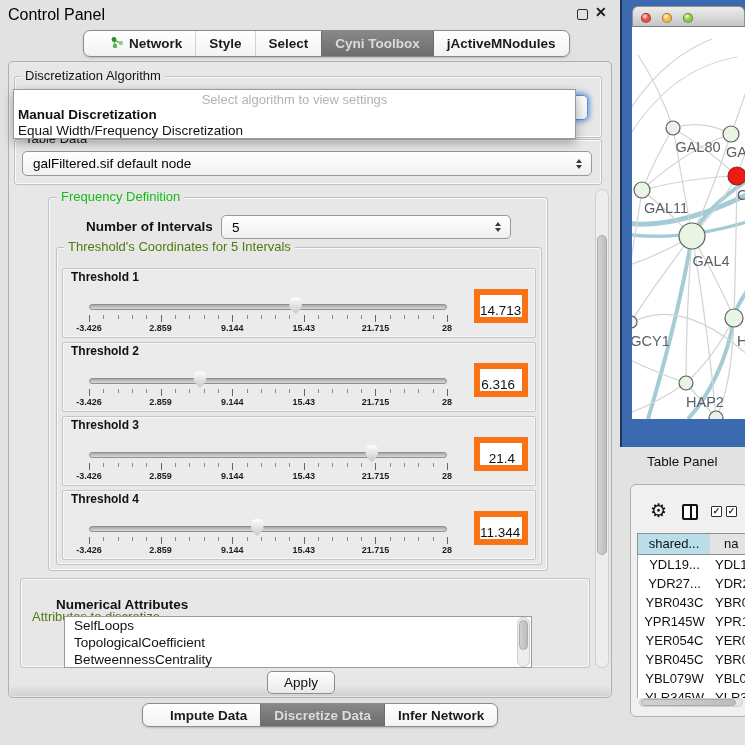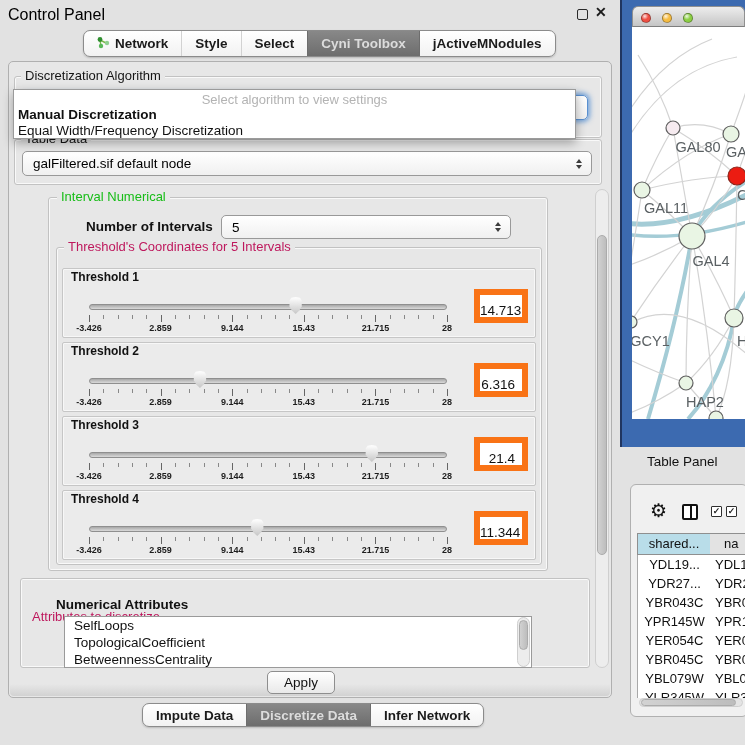--- a/index.html
+++ b/index.html
@@ -11,32 +11,32 @@
   
   .cp-title{left:8px;top:6px;font-size:16px;color:#000000;}
   .float-btn{left:577px;top:9px;width:11px;height:11px;border:1.5px solid #2a2a2a;border-radius:2px;background:transparent;cursor:default;}
   .close-btn{left:595px;top:4px;font-size:14px;font-weight:700;color:#1a1a1a;cursor:default;}
 
   
   .tabstrip{display:flex;height:27px;border:1px solid #8b8b8b;border-radius:7px;overflow:hidden;
             background:linear-gradient(#ffffff,#f2f2f2);box-shadow:0 1px 2px rgba(0,0,0,.18);}
   .tabstrip .tab{display:flex;align-items:center;gap:5px;padding:0 13px;font-size:13.5px;font-weight:700;
             color:#1b1b1b;border-left:1px solid #d2d2d2;white-space:nowrap;}
-  .tabstrip .tab:first-child{border-left:none;}
+  .tabstrip .tab:first-child{border-left:none;margin-left:14px;}
   .tabstrip .tab.sel{background:linear-gradient(#888888,#6d6d6d);color:#dcdcdc;border-left-color:#6d6d6d;}
   .tabstrip .tab.sel + .tab{border-left-color:#6d6d6d;}
 
   
   #content-panel{left:8px;top:61px;width:604px;height:637px;background:#e7e7e7;
                  border:1px solid #b0b0b0;border-radius:5px;}
   #content-panel::after{content:"";position:absolute;left:1px;right:1px;bottom:1px;height:12px;
                  background:linear-gradient(#e7e7e7,#d2d2d2);border-radius:0 0 4px 4px;}
   .group{border:1px solid #c2c2c2;border-radius:3px;box-shadow:inset 0 0 0 1px rgba(255,255,255,.75);}
   .group-label{position:absolute;background:#e7e7e7;padding:0 4px;font-size:13px;line-height:14px;white-space:nowrap;}
-  .lbl-green{color:#17bd17;}  .lbl-blue{color:#be185d;}  .lbl-dark{color:#151515;}
+  .lbl-green{color:#17bd17;}  .lbl-blue{color:#4d7c0f;}  .lbl-dark{color:#151515;}
 
   
   .combo{background:linear-gradient(#ffffff,#f0f0f0);border:1px solid #999;border-radius:5px;
          font-size:13.5px;line-height:23px;padding-left:10px;color:#000;white-space:nowrap;overflow:hidden;}
   .spin{position:absolute;right:9px;top:50%;transform:translateY(-50%);display:flex;flex-direction:column;gap:2px;}
   .spin i{display:block;width:0;height:0;border-left:3.5px solid transparent;border-right:3.5px solid transparent;}
   .spin .up{border-bottom:4.5px solid #3c3c3c;}  .spin .dn{border-top:4.5px solid #3c3c3c;}
   .combo.focus{border-color:#5a90d0;box-shadow:0 0 5px 2px rgba(92,148,214,.85);}
 
   
@@ -150,21 +150,21 @@
   <div class="abs group-label lbl-dark" style="left:21px;top:132px;">Table Data</div>
   <div class="abs combo" style="left:22px;top:151px;width:570px;height:25px;">
     <span>galFiltered.sif default node</span>
     <span class="spin">
         <i class="up"></i>
         <i class="dn"></i>
       </span>
   </div>
 
   <div class="abs group" style="left:48px;top:197px;width:500px;height:374px;"></div>
-  <div class="abs group-label lbl-green" style="left:57px;top:190px;">Interval Numerical</div>
+  <div class="abs group-label lbl-green" style="left:57px;top:190px;">Frequency Definition</div>
   <div class="abs" style="left:86px;top:219px;font-weight:700;font-size:13.5px;">Number of Intervals</div>
   <div class="abs combo" style="left:221px;top:215px;width:290px;height:24px;">
     <span>5</span>
     <span class="spin">
         <i class="up"></i>
         <i class="dn"></i>
       </span>
   </div>
 
   <div class="abs group" style="left:56px;top:247px;width:486px;height:318px;"></div>

